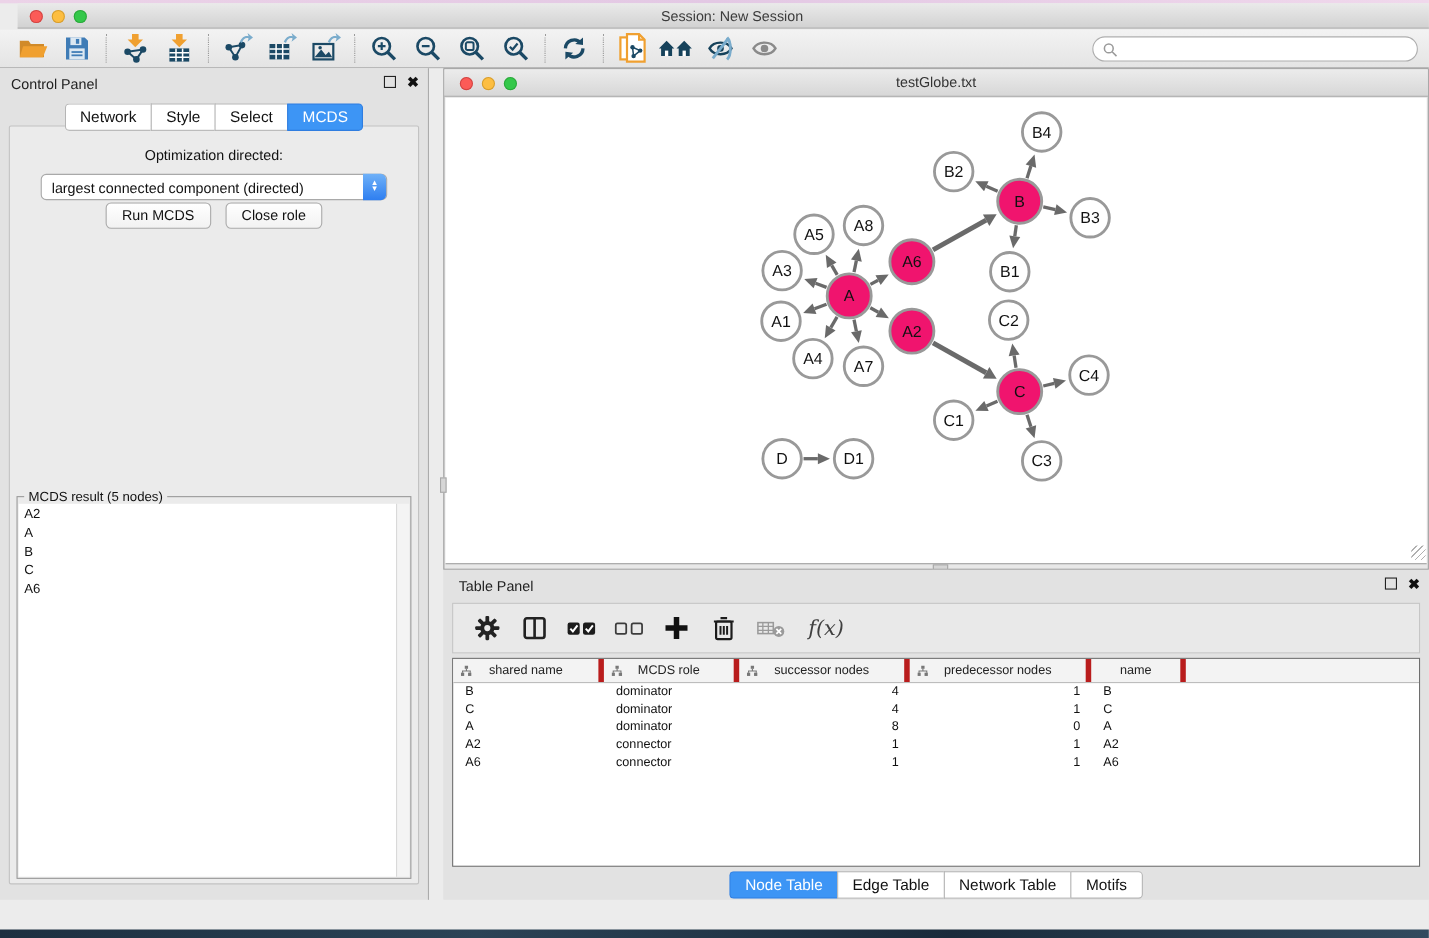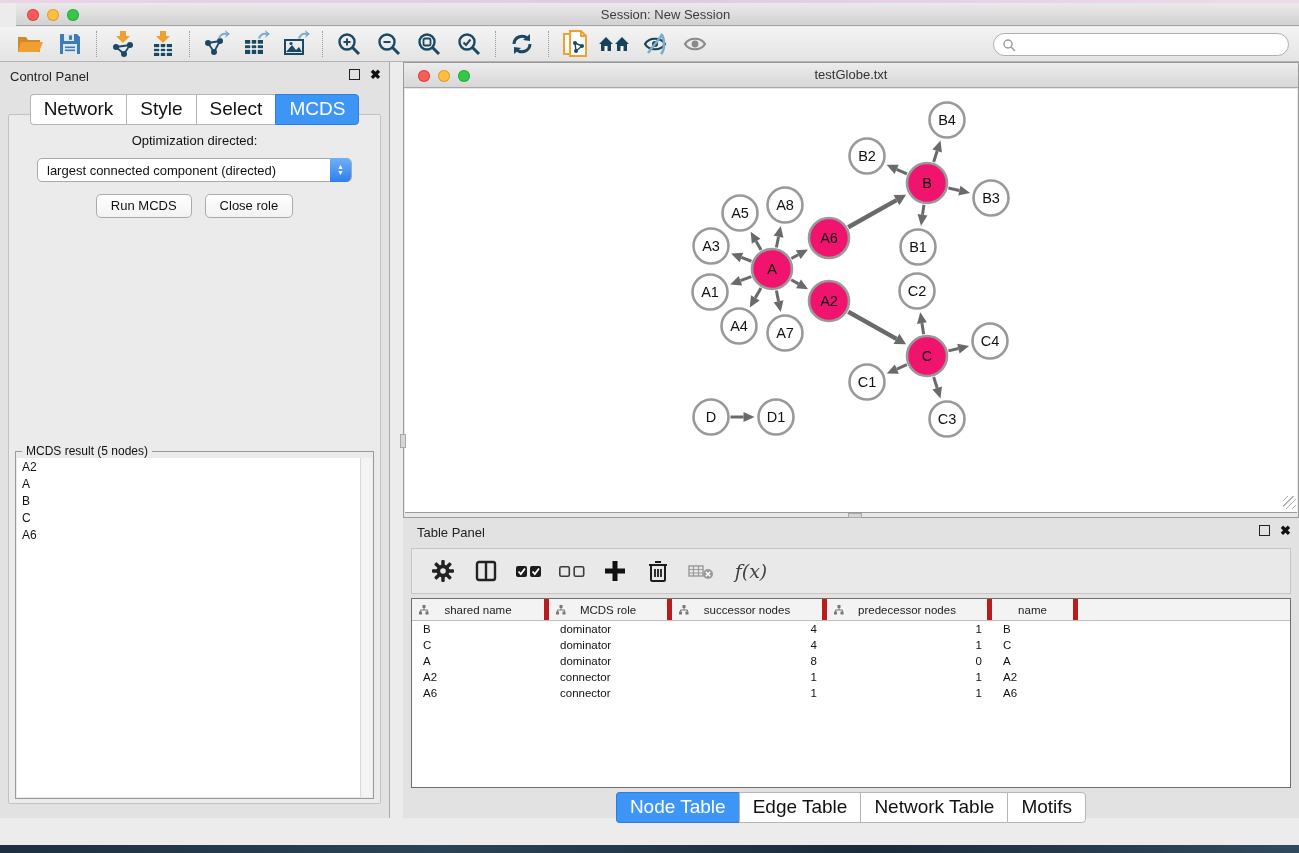--- a/index.html
+++ b/index.html
@@ -27,30 +27,30 @@
   .searchbox input { border:none; outline:none; background:transparent; font-size:12px; width:250px; font-family:"Liberation Sans",sans-serif; }
 
   
   .control-panel { position:absolute; left:0; top:62px; width:390px; height:756px; background:#e2e2e2; border-right:1px solid #ababab; }
   .panel-head { position:relative; height:28px; }
   .panel-head .phtitle { position:absolute; left:10px; top:7px; font-size:13px; color:#222; }
   .ph-icons { position:absolute; right:8px; top:7px; display:flex; gap:10px; align-items:center; }
   .ph-float { width:11px; height:11px; border:1.5px solid #222; background:transparent; }
   .ph-close { font-size:13px; font-weight:bold; color:#111; line-height:11px; cursor:pointer; }
   .tabsrow { display:flex; justify-content:center; margin-top:4px; position:relative; z-index:2; }
-  .tab { padding:3px 13px 4px; background:#fff; border:1px solid #b5b5b5; border-right-width:0; font-size:19px; color:#111; cursor:pointer; }
+  .tab { padding:3px 13px 4px; background:#fff; border:1px solid #b5b5b5; border-right-width:0; font-size:14px; color:#111; cursor:pointer; }
   .tab:first-child { border-radius:4px 0 0 4px; }
   .tab:last-child { border-radius:0 4px 4px 0; border-right-width:1px; }
   .tab.active { background:#3d95f5; border-color:#2f7de0; color:#fff; }
   .cp-body { position:absolute; left:8px; right:8px; top:52px; bottom:14px; background:#ebebeb; border:1px solid #c2c2c2; border-radius:2px; }
   .opt-label { text-align:center; margin-top:18px; font-size:13px; color:#111; }
   .combo { position:relative; margin:10px auto 0; width:315px; height:24px; background:#fff; border:1px solid #a9a9a9; border-radius:5px; display:flex; align-items:center; }
   .combo .cval { padding-left:9px; font-size:13px; color:#111; }
   .combo .stepper { position:absolute; right:0; top:-1px; width:21px; height:24px; border-radius:0 5px 5px 0; background:linear-gradient(#6fb1f8,#2e7ef0); display:flex; flex-direction:column; align-items:center; justify-content:center; color:#fff; font-size:7px; line-height:6px; }
-  .btnrow { display:flex; justify-content:center; gap:13px; margin-top:12px; }
+  .btnrow { display:flex; justify-content:center; gap:13px; margin-top:2px; }
   .pbtn { background:linear-gradient(#ffffff,#f2f2f2); border:1px solid #ababab; border-radius:5px; padding:3px 14px 4px; font-size:13px; color:#111; cursor:pointer; font-family:"Liberation Sans",sans-serif; }
   .fieldset { position:absolute; left:6px; right:6px; top:336px; bottom:4px; border:1px solid #9a9a9a; }
   .fieldset .legend { position:absolute; top:-8px; left:6px; background:#ebebeb; padding:0 4px; font-size:12px; color:#111; }
   .result-list { position:absolute; left:1px; right:13px; top:6px; bottom:1px; background:#fff; overflow:hidden; }
   .result-list .item { font-size:12px; padding:1.5px 0 1.5px 5px; color:#111; }
   .result-scroll { position:absolute; right:1px; top:6px; bottom:1px; width:12px; background:#f4f4f4; border-left:1px solid #d9d9d9; }
 
   
   .net-window { position:absolute; left:403px; top:62px; width:896px; height:456px; background:#e8e8e8; border:1px solid #9a9a9a; }
   .net-titlebar { position:relative; height:25px; background:linear-gradient(#ececec,#d7d7d7); border-bottom:1px solid #a8a8a8; }

